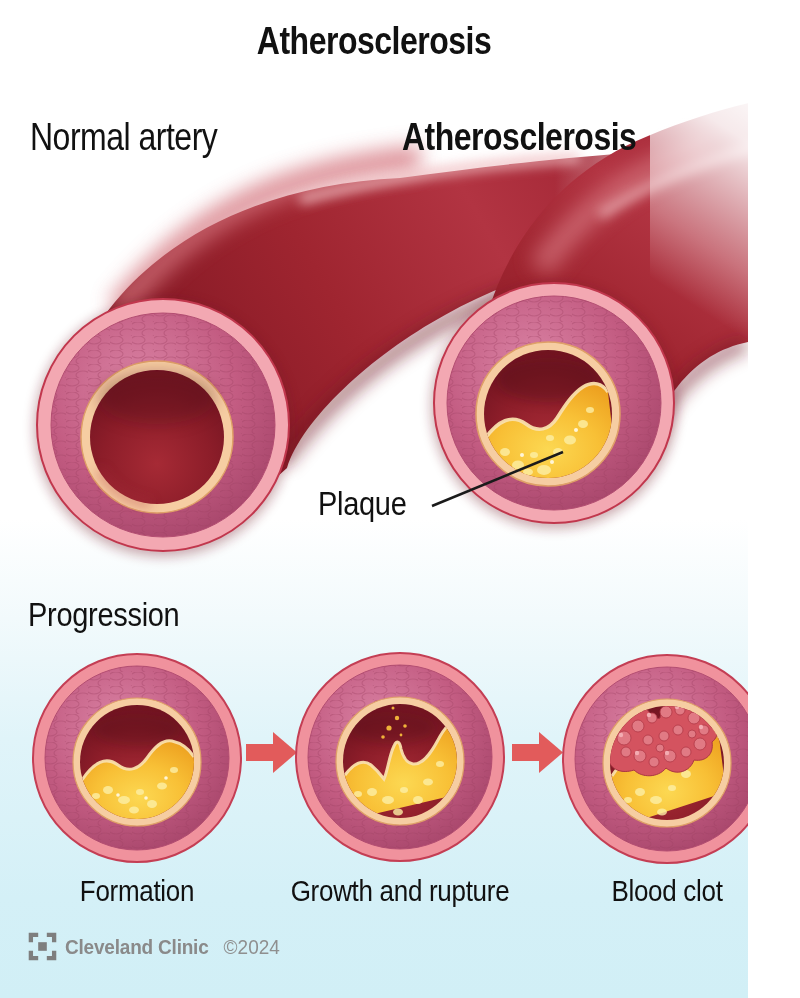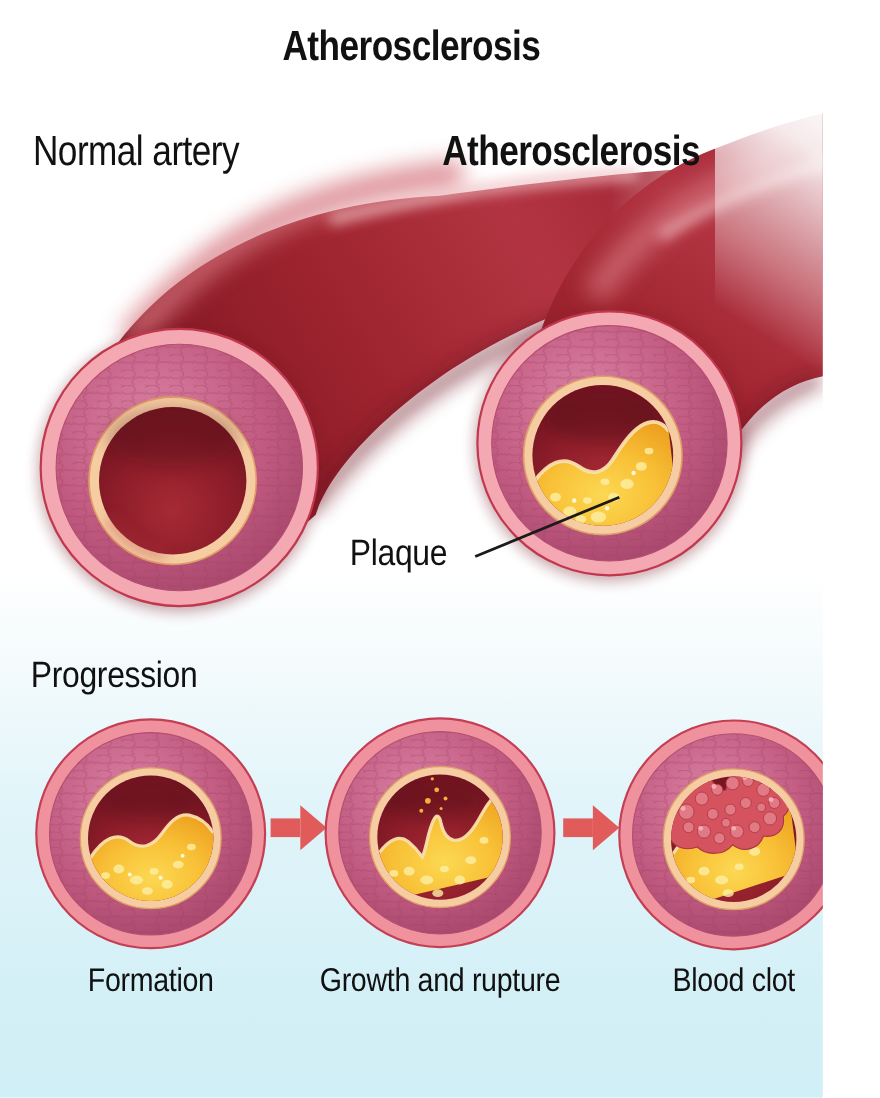--- a/index.html
+++ b/index.html
@@ -290,14 +290,27 @@
   <div class="lbl t-xl title">Atherosclerosis</div>
   <div class="lbl t-lg normal-label">Normal artery</div>
   <div class="lbl t-lg bold diseased-label">Atherosclerosis</div>
   <div class="lbl t-md plaque-label">Plaque</div>
   <div class="lbl t-md progression-label">Progression</div>
 
   <div class="stage-label t-sm stage-1">Formation</div>
   <div class="stage-label t-sm stage-2">Growth and rupture</div>
   <div class="stage-label t-sm stage-3">Blood clot</div>
 
+  <div class="footer">
+    <svg class="logo" width="31" height="31" viewBox="0 0 36 36">
+      <g fill="#7e7e7e">
+        <path d="M2 2 h11 v5 h-6 v6 h-5 Z"></path>
+        <path d="M23 2 h11 v11 h-5 v-6 h-6 Z"></path>
+        <path d="M2 23 h5 v6 h6 v5 H2 Z"></path>
+        <path d="M29 23 h5 v11 H23 v-5 h6 Z"></path>
+        <rect x="13" y="13" width="10" height="10"></rect>
+      </g>
+    </svg>
+    <span class="brand">Cleveland Clinic</span>
+    <span class="copyright">©2024</span>
+  </div>
 
 </div>
 
 </body></html>

